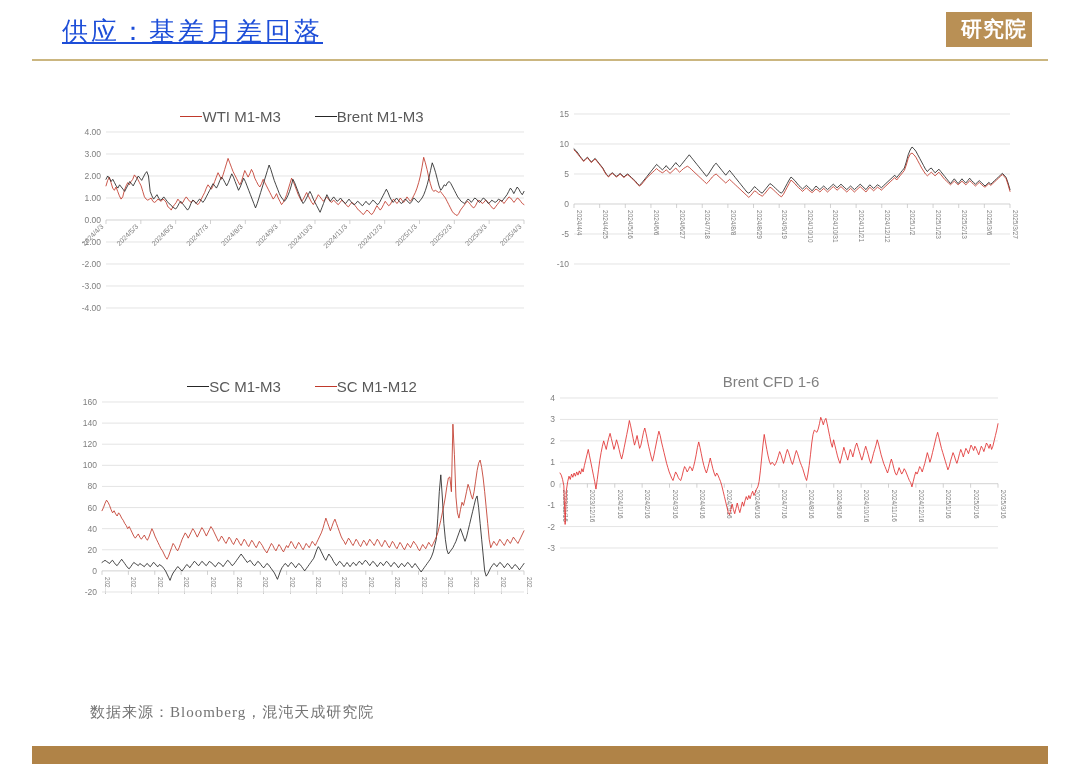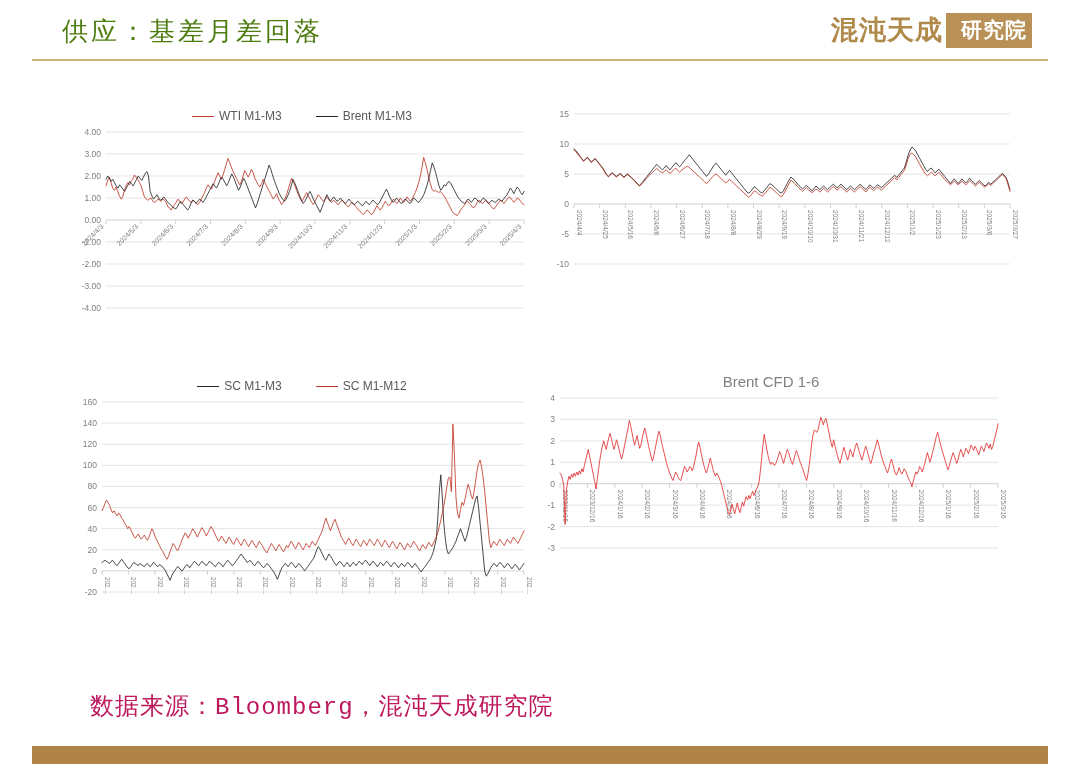--- a/index.html
+++ b/index.html
@@ -16,22 +16,23 @@
     background: #ffffff;
   }
 
   
   .slide-title {
     position: absolute;
     left: 62px; top: 14px;
     font-family: "Liberation Serif", serif;
     font-size: 26px;
     letter-spacing: 3px;
-    color: #4d7c0f;
+    color: #1d4ed8;
     white-space: nowrap;
+    text-decoration: underline;
   }
   .logo {
     position: absolute;
     right: 48px; top: 12px;
     display: flex;
     align-items: center;
     gap: 3px;
     white-space: nowrap;
   }
   .logo-main {
@@ -54,23 +55,23 @@
     position: absolute;
     left: 32px; right: 32px; top: 59px;
     height: 2px;
     background: #cbb680;
   }
 
   
   .source-note {
     position: absolute;
     left: 90px; bottom: 42px;
-    font-family: Liberation Mono, monospace;
-    font-size: 24px;
-    color: #be185d;
+    font-family: Liberation Serif, serif;
+    font-size: 15px;
+    color: #737373;
     letter-spacing: 1px;
     white-space: nowrap;
   }
   .footer-bar {
     position: absolute;
     left: 32px; right: 32px; bottom: 0;
     height: 18px;
     background: #b08347;
   }
 
@@ -88,22 +89,21 @@
     display: flex;
     justify-content: center;
     align-items: center;
     gap: 34px;
     height: 16px;
     margin-bottom: 2px;
   }
   .legend-item {
     display: flex;
     align-items: center;
-    gap: 5px;
-    font-size: 12px;
+    font-size: 15px;
     color: #595959;
     white-space: nowrap;
   }
   .legend-swatch {
     display: inline-block;
     width: 22px; height: 0;
     border-top: 1.4px solid #000;
   }
   .chart-title {
     text-align: center;
@@ -139,21 +139,20 @@
   .tickmark  { stroke: #bfbfbf; stroke-width: 0.7; }
 </style>
 </head>
 <body>
 
 <div id="slide">
 
   <div class="slide-title">供应：基差月差回落</div>
 
   <div class="logo">
-    <span class="logo-main">混沌天成</span>
     <span class="logo-seal">研究院</span>
   </div>
 
   <div class="header-rule"></div>
 
   <div class="chart" id="chart1">
       <div class="chart-legend">
         <div class="legend-item">
           <span class="legend-swatch" style="border-top-color: rgb(192, 57, 43);"></span>
           <span>WTI M1-M3</span>

